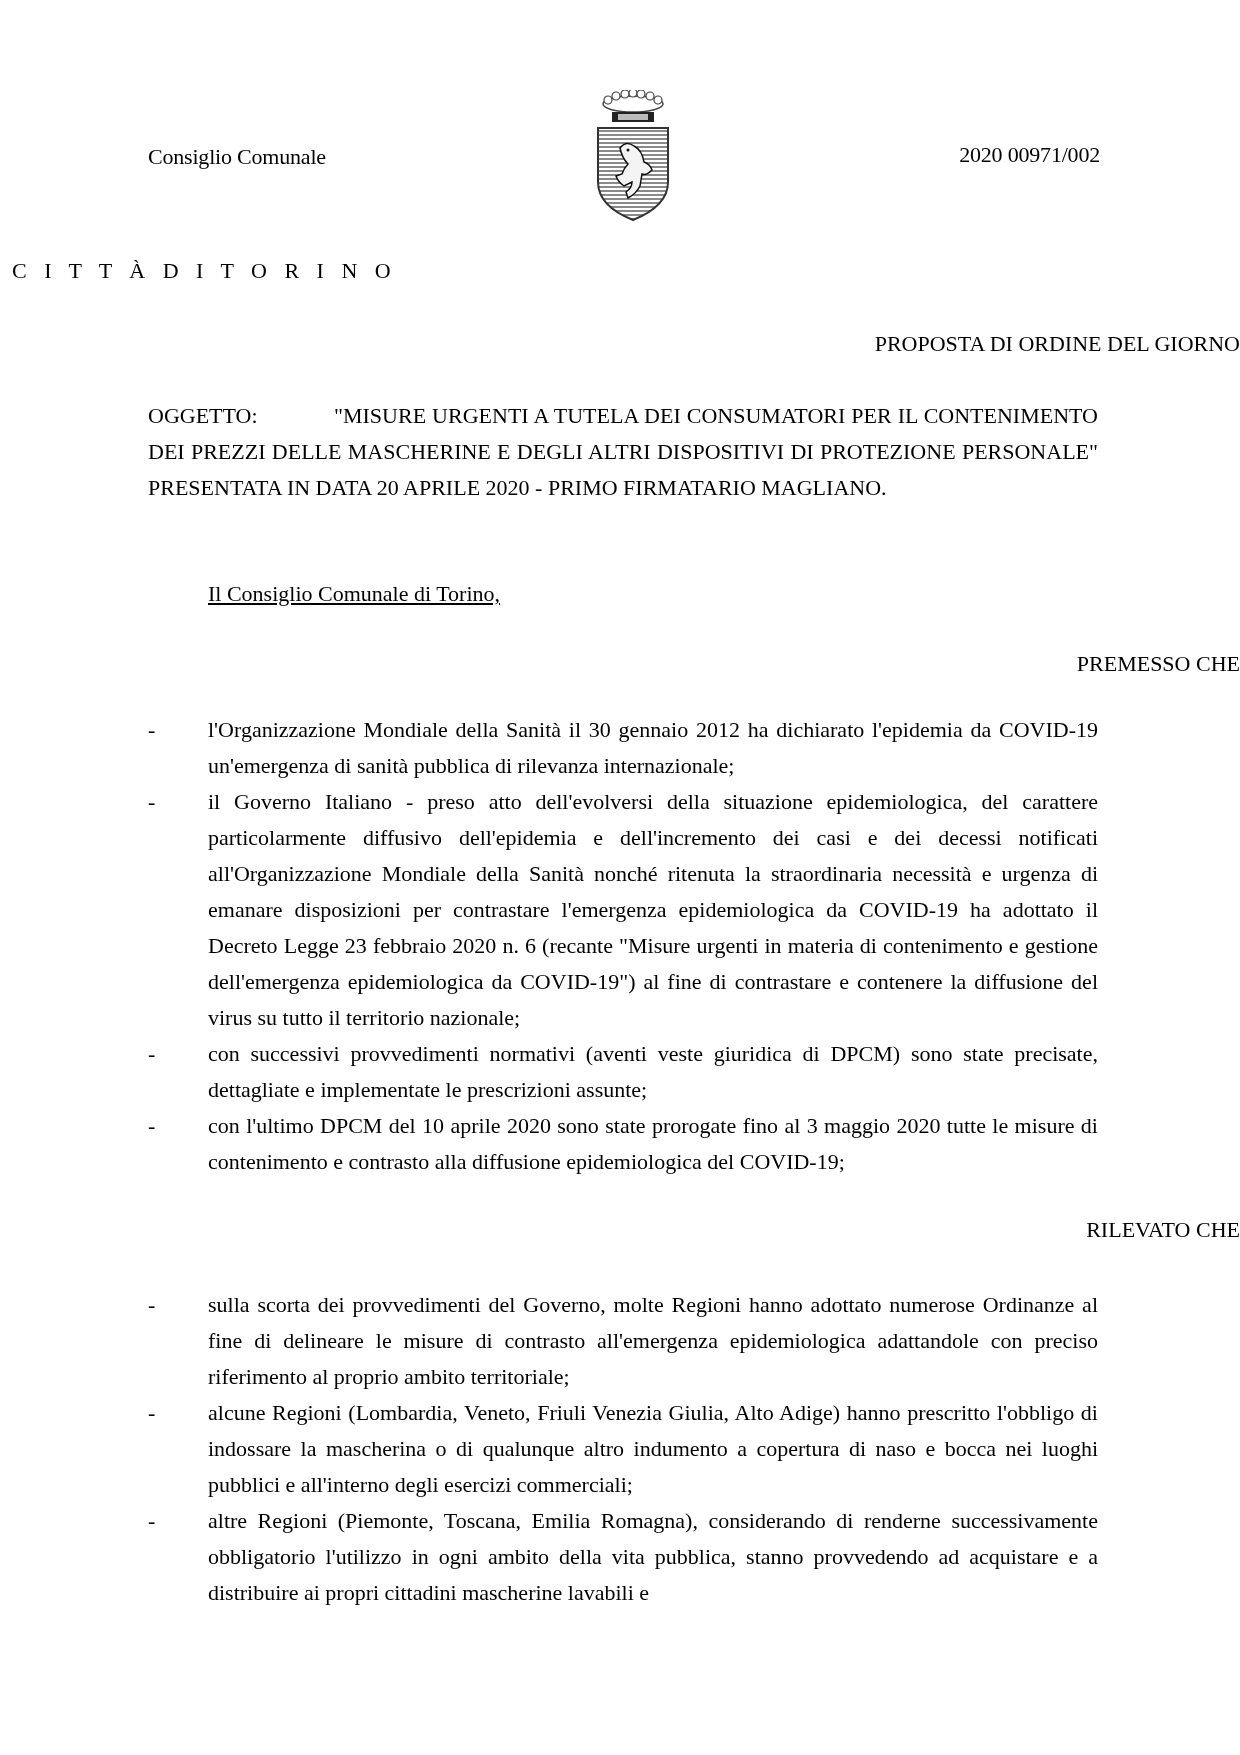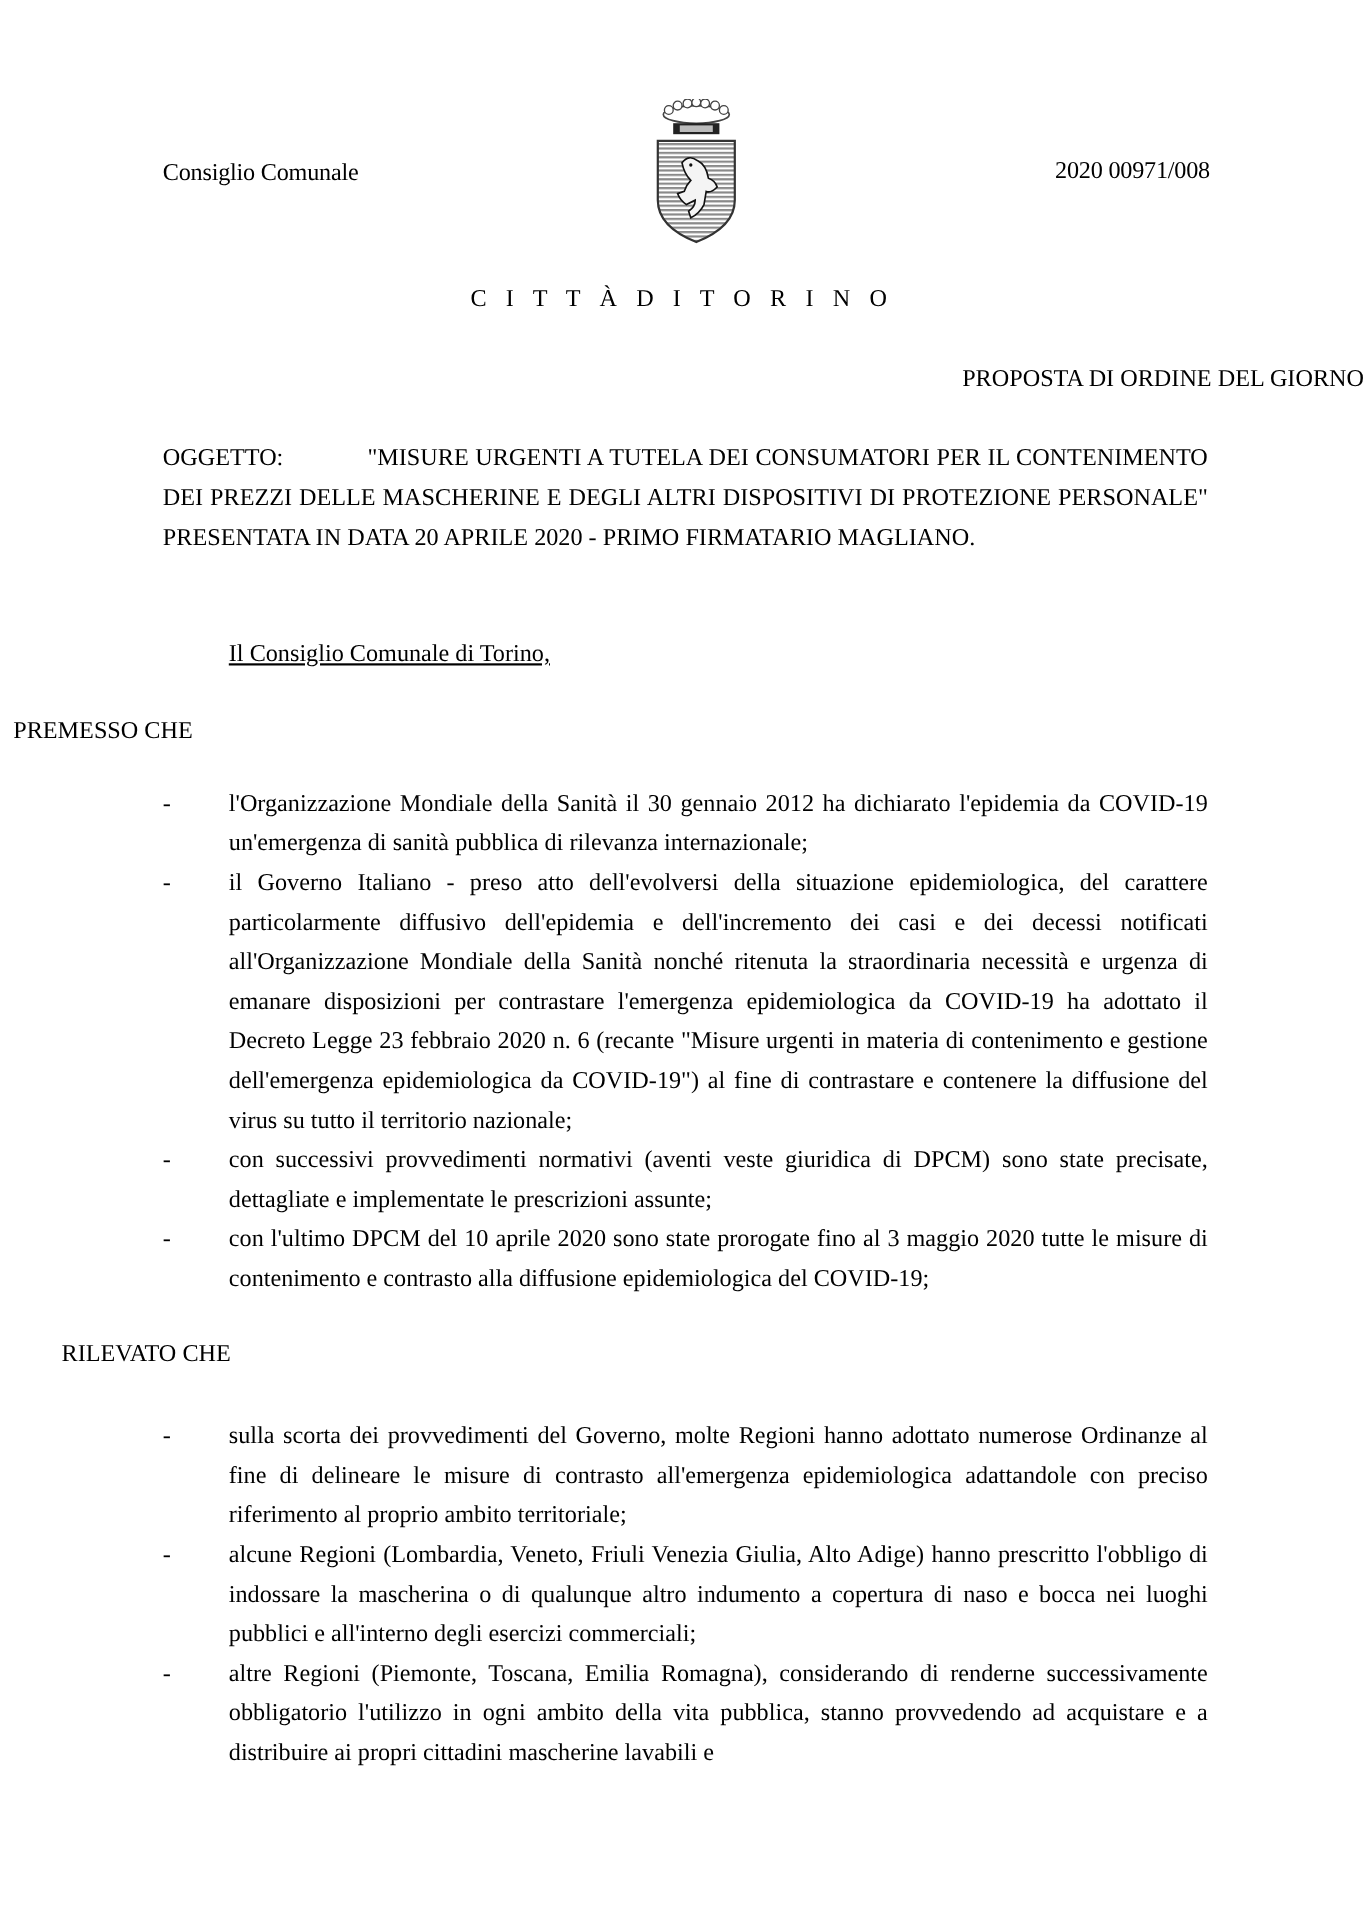--- a/index.html
+++ b/index.html
@@ -39,21 +39,20 @@
       position: absolute;
       left: 590px;
       top: 90px;
       width: 86px;
       height: 132px;
     }
     .city-title {
       position: absolute;
       left: 0; right: 12px;
       top: 258px;
-      text-align: center;
       font-size: 22px;
       letter-spacing: 6px;
       padding-left: 12px;
     }
     .doc-type {
       position: absolute;
       left: 0; right: 0;
       top: 331px;
       text-align: right;
       font-size: 22px;
@@ -76,21 +75,21 @@
     .intro {
       position: absolute;
       left: 208px;
       top: 581px;
       font-size: 22px;
       text-decoration: underline;
     }
     .section-heading {
       position: absolute;
       left: 0; right: 0;
-      text-align: left;
+      text-align: right;
       font-size: 22px;
       padding-left: 12px;
     }
     .h-premesso { top: 651px; }
     .h-rilevato { top: 1217px; margin-left: 44px; }
     .bullets {
       position: absolute;
       left: 148px;
       width: 950px;
       font-size: 22px;
@@ -143,21 +142,21 @@
 
       <path d="M8 38 L78 38 L78 92 Q78 116 43 130 Q8 116 8 92 Z" fill="url(#stripes)" stroke="#333" stroke-width="2"></path>
 
       <g>
         <path d="M30 58 Q36 50 44 56 Q52 60 54 72 Q60 74 62 80 Q56 86 52 84 L50 96 Q46 104 38 108 L36 102 Q42 98 42 92 L34 96 Q28 92 26 86 L32 84 Q34 78 38 74 Q32 68 30 58 Z" fill="#f4f4f4" stroke="#111" stroke-width="1.5"></path>
         <circle cx="38" cy="60" r="1.5" fill="#111"></circle>
       </g>
     </svg>
   </div>
 
-  <div class="header-right">2020 00971/008</div>
+  <div class="header-right">2020 00971/002</div>
 
   <div class="city-title">C I T T À  D I  T O R I N O</div>
 
   <div class="doc-type">PROPOSTA DI ORDINE DEL GIORNO</div>
 
   <div class="oggetto">
     <span class="label">OGGETTO:</span><span>"MISURE URGENTI A TUTELA DEI CONSUMATORI PER IL CONTENIMENTO DEI PREZZI DELLE MASCHERINE E DEGLI ALTRI DISPOSITIVI DI PROTEZIONE PERSONALE" PRESENTATA IN DATA 20 APRILE 2020 - PRIMO FIRMATARIO MAGLIANO.</span>
   </div>
 
   <div class="intro">Il Consiglio Comunale di Torino,</div>

